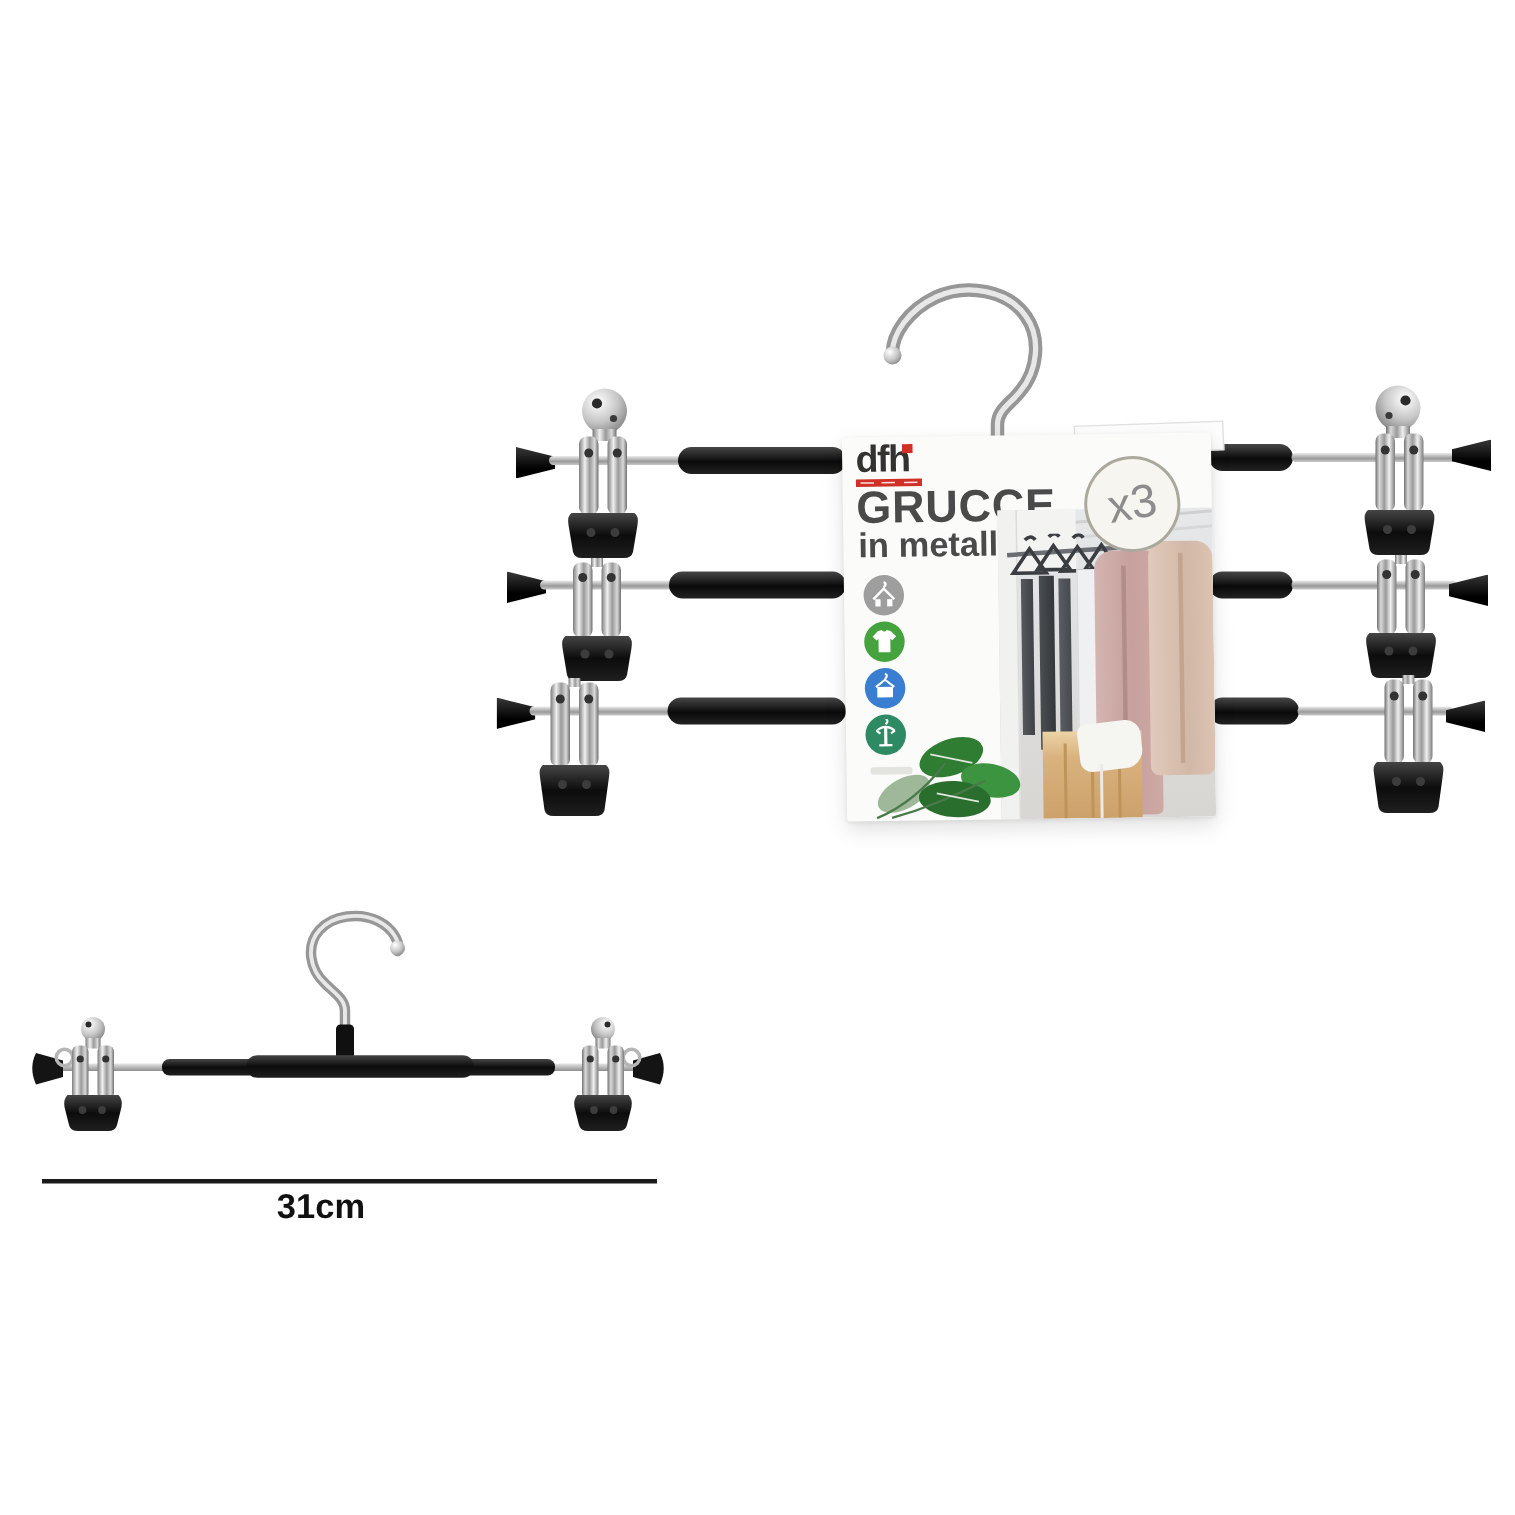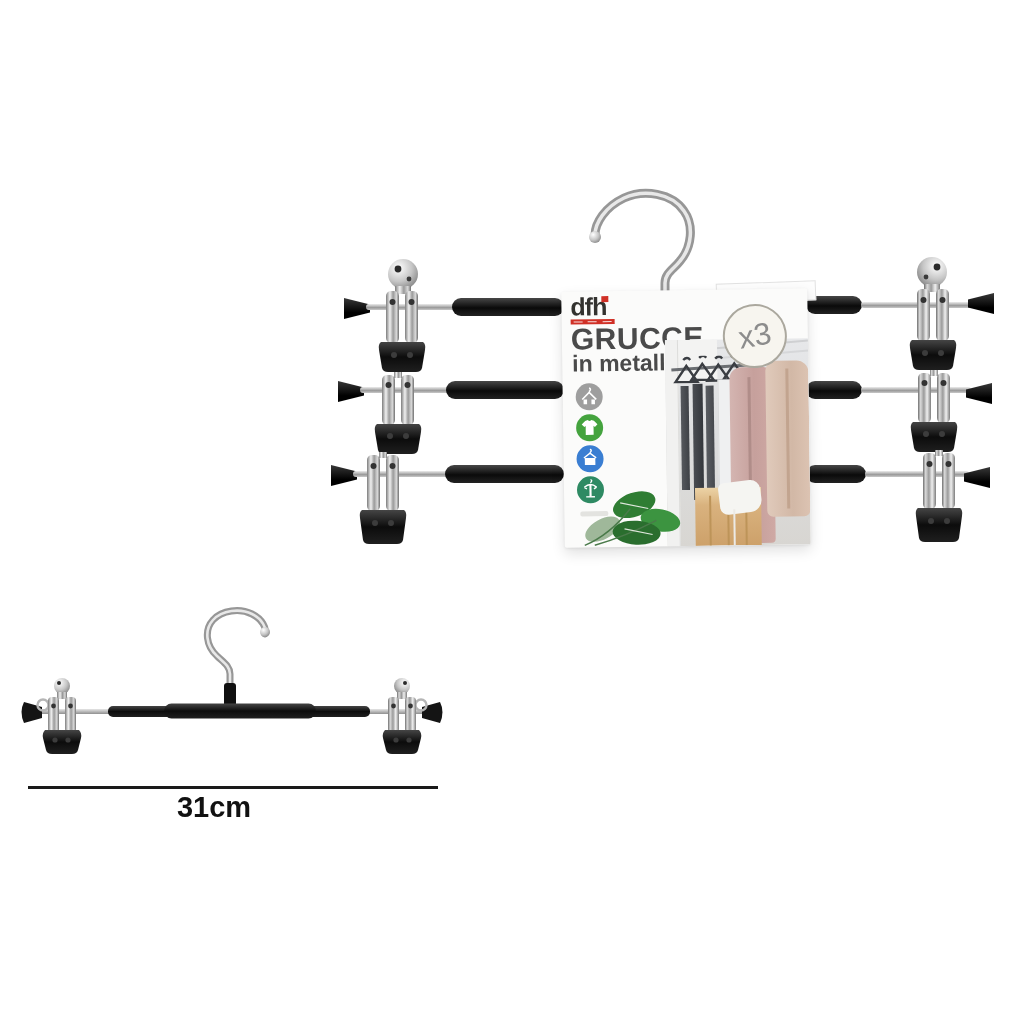--- a/index.html
+++ b/index.html
@@ -76,21 +76,21 @@
   .photo .crate i{position:absolute;top:8px;width:2px;height:50px;background:#bd9459;}
   .photo .cloth{position:absolute;left:52px;top:142px;width:42px;height:32px;background:#f5f5f2;
          border-radius:6px 10px 12px 8px;transform:rotate(-6deg);}
   .photo .string{position:absolute;left:66px;top:170px;width:2px;height:36px;background:#eceae6;}
 
   
   .clip{position:absolute;}
 
   .dim-line{position:absolute;left:12px;top:786px;width:410px;height:3px;background:#1a1a1a;}
   .dim-label{position:absolute;left:38px;top:791px;width:320px;text-align:center;
-         font-size:29px;font-weight:bold;color:#111;}
+         font-size:23px;font-weight:bold;color:#111;}
 </style>
 </head>
 <body>
 
 <svg width="0" height="0" style="position:absolute">
   <defs>
     <linearGradient id="gchromeH" x1="0" y1="0" x2="1" y2="0">
       <stop offset="0" stop-color="#7d7d7d"></stop>
         <stop offset=".3" stop-color="#f0f0f0"></stop>
       <stop offset=".55" stop-color="#9a9a9a"></stop>

